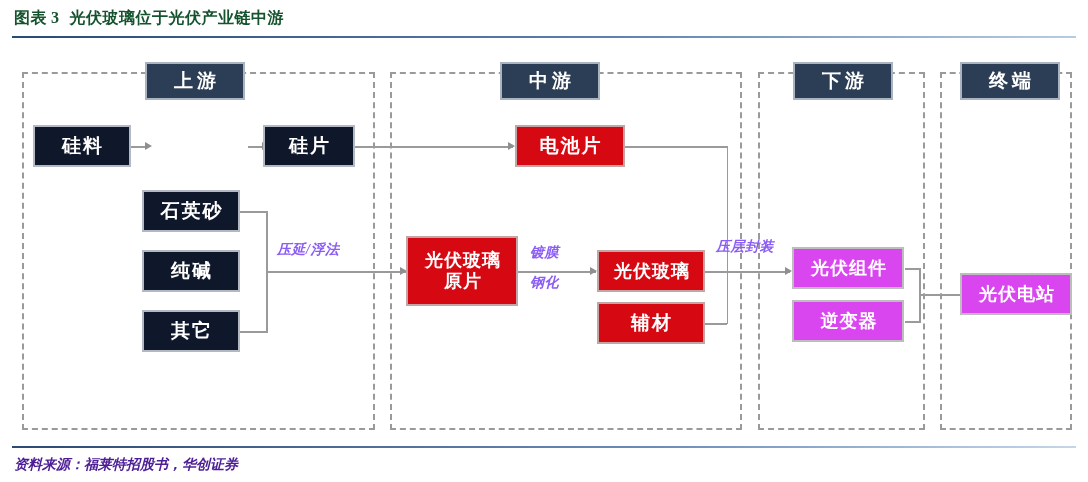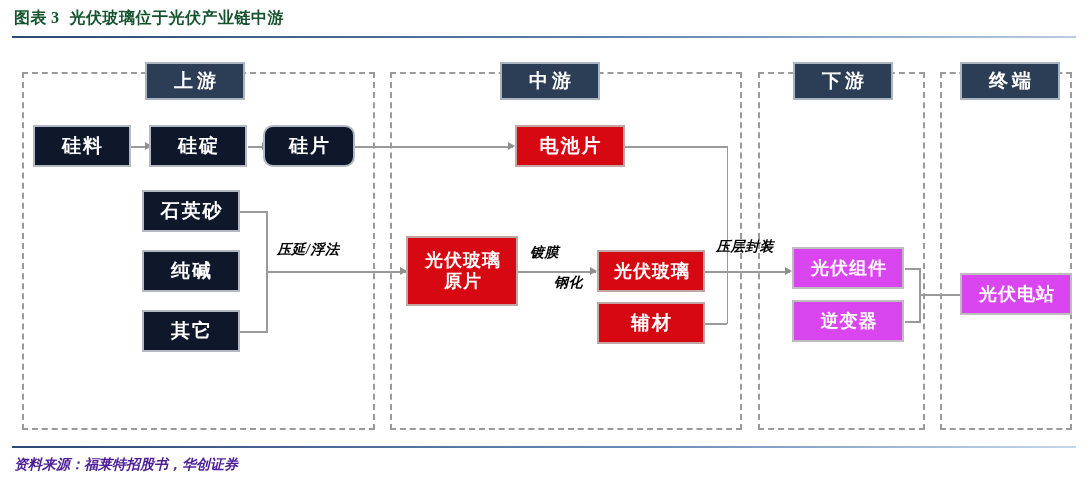--- a/index.html
+++ b/index.html
@@ -122,21 +122,21 @@
     width: 0; height: 0;
     border-top: 4.5px solid transparent;
     border-bottom: 4.5px solid transparent;
     border-left: 7px solid #8f8f8f;
     z-index: 3;
   }
 
   
   .proc-label {
     position: absolute;
-    color: #000000;
+    color: #8b5cf6;
     font-size: 14px;
     font-weight: bold;
     font-style: italic;
     white-space: nowrap;
     z-index: 7;
     letter-spacing: 0.5px;
     text-align: center;
   }
 </style>
 </head>
@@ -185,22 +185,21 @@
 
   <div class="line h" style="left:705px; top:271px; width:85px;"></div>
   <div class="arrow-r" style="left:785px; top:266.5px;"></div>
 
   <div class="line h" style="left:905px; top:268px; width:16px;"></div>
   <div class="line h" style="left:905px; top:321px; width:16px;"></div>
   <div class="line v" style="left:919px; top:268px; height:54px;"></div>
   <div class="line h" style="left:919px; top:294px; width:43px;"></div>
 
   <div class="node navy" style="left:33px;  top:125px; width:98px;  height:42px;">硅料</div>
-  <div class="node navy" style="left:149px; top:125px; width:98px;  height:42px;">硅碇</div>
-  <div class="node navy" style="left:263px; top:125px; width:92px;  height:42px;border-radius:10px;">硅片</div>
+  <div class="node navy" style="left:263px; top:125px; width:92px;  height:42px;">硅片</div>
 
   <div class="node navy" style="left:142px; top:190px; width:98px; height:42px;">石英砂</div>
   <div class="node navy" style="left:142px; top:250px; width:98px; height:42px;">纯碱</div>
   <div class="node navy" style="left:142px; top:310px; width:98px; height:42px;">其它</div>
 
   <div class="node red" style="left:515px; top:125px; width:110px; height:42px;">电池片</div>
 
   <div class="node red two-line" style="left:406px; top:236px; width:112px; height:70px; flex-direction:column;">
     <span>光伏玻璃</span>
     <span>原片</span>
@@ -209,19 +208,19 @@
   <div class="node red two-line" style="left:597px; top:250px; width:108px; height:42px;">光伏玻璃</div>
   <div class="node red" style="left:597px; top:302px; width:108px; height:42px;">辅材</div>
 
   <div class="node gray two-line" style="left:792px; top:247px; width:112px; height:42px;">光伏组件</div>
   <div class="node gray two-line" style="left:792px; top:300px; width:112px; height:42px;">逆变器</div>
 
   <div class="node gray two-line" style="left:960px; top:273px; width:112px; height:42px;">光伏电站</div>
 
   <div class="proc-label" style="left:277px; top:241px;">压延/浮法</div>
   <div class="proc-label" style="left:530px; top:244px;">镀膜</div>
-  <div class="proc-label" style="left:554px; top:274px;">钢化</div>
+  <div class="proc-label" style="left:530px; top:274px;">钢化</div>
   <div class="proc-label" style="left:716px; top:238px;">压层封装</div>
 
   <div class="footer-rule"></div>
   <div class="source">资料来源：福莱特招股书，华创证券</div>
 
 </div>
 
 </body></html>

